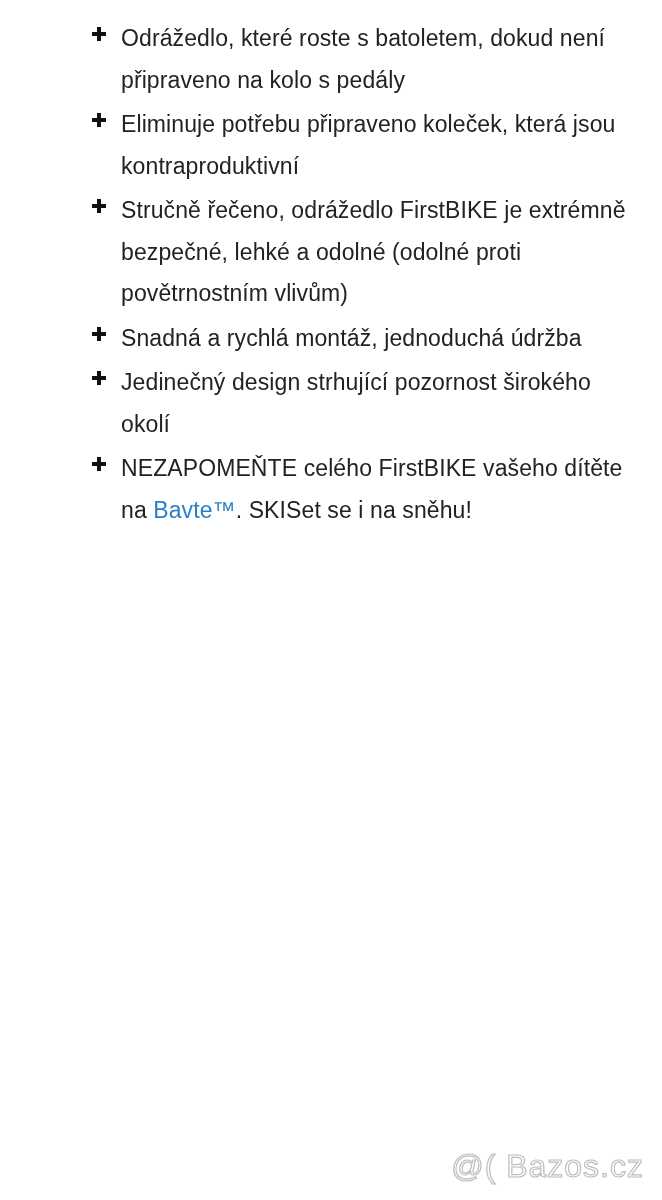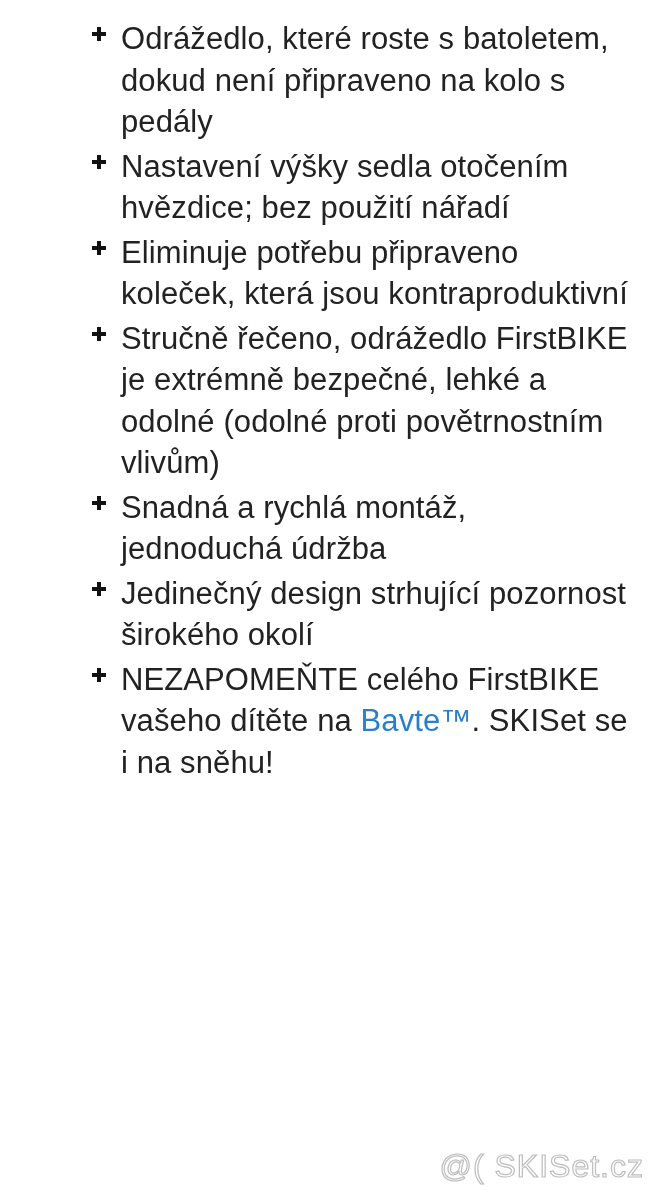--- a/index.html
+++ b/index.html
@@ -20,21 +20,21 @@
     margin: 0;
     padding: 0;
     position: absolute;
     left: 92px;
     top: 18px;
     width: 540px;
   }
   .feature-item {
     position: relative;
     padding-left: 29px;
-    font-size: 31px;
+    font-size: 23px;
     line-height: 41.5px;
     margin-bottom: 3px;
     letter-spacing: 0.1px;
   }
   .plus-icon {
     position: absolute;
     left: 0;
     top: 9px;
     width: 14px;
     height: 14px;
@@ -75,21 +75,20 @@
 </head>
 <body>
 
 <ul class="feature-list">
   <li class="feature-item">
     <span class="plus-icon"></span>
     <span>Odrážedlo, které roste s batoletem, dokud není připraveno na kolo s pedály</span>
   </li>
   <li class="feature-item">
     <span class="plus-icon"></span>
-    <span>Nastavení výšky sedla otočením hvězdice; bez použití nářadí</span>
   </li>
   <li class="feature-item">
     <span class="plus-icon"></span>
     <span>Eliminuje potřebu připraveno koleček, která jsou kontraproduktivní</span>
   </li>
   <li class="feature-item">
     <span class="plus-icon"></span>
     <span>Stručně řečeno, odrážedlo FirstBIKE je extrémně bezpečné, lehké a odolné (odolné proti povětrnostním vlivům)</span>
   </li>
   <li class="feature-item">
@@ -99,13 +98,13 @@
   <li class="feature-item">
     <span class="plus-icon"></span>
     <span>Jedinečný design strhující pozornost širokého okolí</span>
   </li>
   <li class="feature-item">
     <span class="plus-icon"></span>
     <span>NEZAPOMEŇTE  celého FirstBIKE vašeho dítěte na </span><a class="link">Bavte™</a><span>.  SKISet se i na sněhu!</span>
   </li>
 </ul>
 
-<div class="watermark">@( SKISet.cz</div>
+<div class="watermark">@( Bazos.cz</div>
 
 </body></html>

